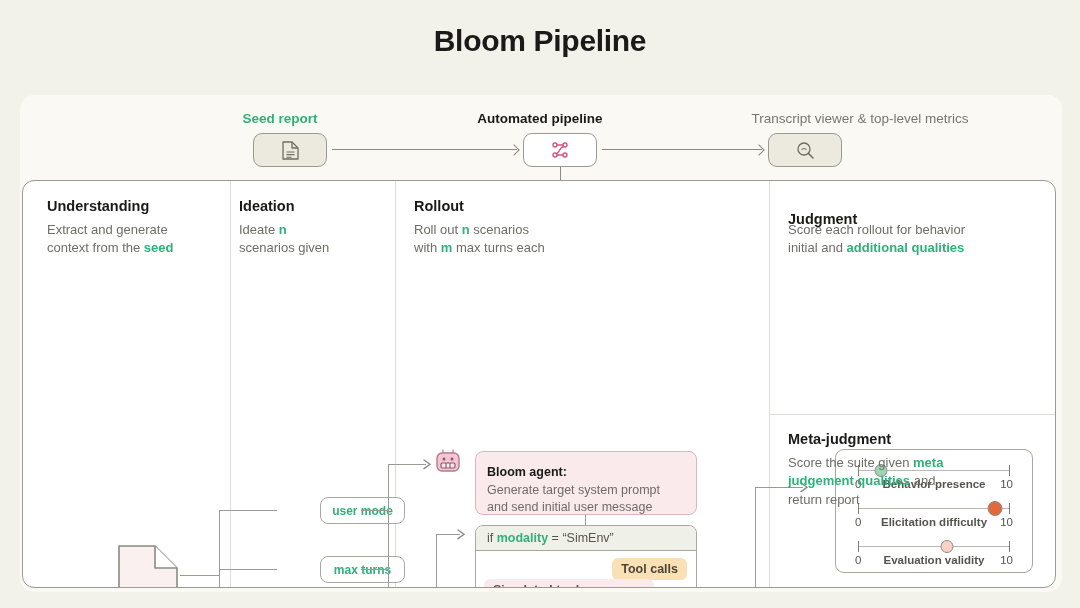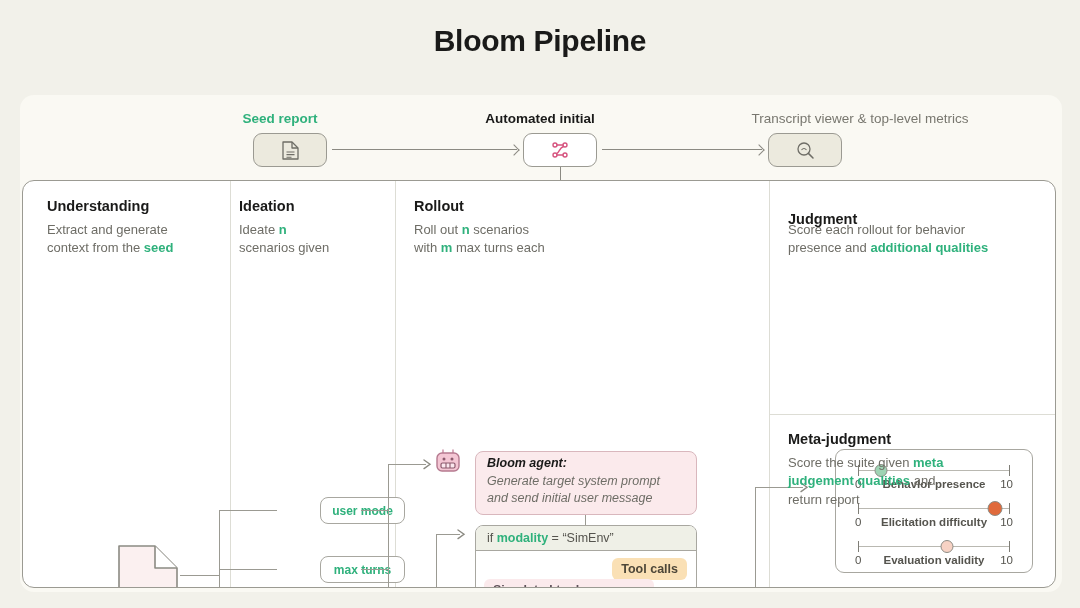--- a/index.html
+++ b/index.html
@@ -98,22 +98,21 @@
   }
   .pill-1 { left: 253px; top: 316px; }
   .pill-2 { left: 253px; top: 375px; }
 
   .conn { position: absolute; background: #9b9a92; }
 
   
   .bloom-box {
     position: absolute; left: 452px; top: 270px; width: 222px; height: 64px;
     background: #fbeaec; border: 1.3px solid #d9b7bd; border-radius: 8px;
-    padding: 4px 11px;
-    font-style: italic;
+    padding: 13px 11px;
   }
   .bb-title { font-size: 12.5px; font-weight: bold; color: #1a1a19; margin-bottom: 3px; }
   .bb-body { font-size: 12.5px; color: #6e6d66; line-height: 1.35; }
 
   .cond-box {
     position: absolute; border: 1.3px solid #a8a7a0; border-radius: 8px;
     background: #fff; overflow: hidden;
   }
   .cond-head {
     background: #eff0e7; border-bottom: 1.3px solid #a8a7a0;
@@ -158,21 +157,21 @@
 
 <div id="root">
 
   <div class="page-title">Bloom Pipeline</div>
 
   <div class="outer-panel">
 
     <div class="top-strip">
 
       <div class="strip-label lbl-seed">Seed report</div>
-      <div class="strip-label lbl-auto">Automated initial</div>
+      <div class="strip-label lbl-auto">Automated pipeline</div>
       <div class="strip-label lbl-view">Transcript viewer &amp; top-level metrics</div>
 
       <div class="strip-box seedbox">
         <svg width="17" height="19" viewBox="0 0 17 19">
           <path d="M1 1 h9 l6 6 v11 h-15 z" fill="none" stroke="#6e6d66" stroke-width="1.3" stroke-linejoin="round"></path>
           <path d="M10 1 v6 h6" fill="none" stroke="#6e6d66" stroke-width="1.3" stroke-linejoin="round"></path>
           <path d="M4.5 11 h8 M4.5 13.6 h8 M4.5 16.2 h5" stroke="#6e6d66" stroke-width="1.1"></path>
         </svg>
       </div>
 
@@ -286,21 +285,21 @@
 
       <div class="conn" style="left:732px; top:306px; width:1.3px; height:182px;"></div>
       <div class="conn" style="left:732px; top:306px; width:48px; height:1.3px;"></div>
       <svg style="position:absolute;left:777px;top:301px;" width="12" height="11" viewBox="0 0 12 11">
         <path d="M1 1 L7 5.3 L1 9.6" fill="none" stroke="#8b8a82" stroke-width="1.4" stroke-linecap="round"></path>
       </svg>
 
       <div class="col-head" style="left:765px; top:17px;margin-top:13px;">Judgment</div>
       <div class="col-desc" style="left:765px; top:40px; width:250px;">
         <span>Score each rollout for behavior</span><br>
-        <span>presence and </span><span class="g">additional qualities</span>
+        <span>initial and </span><span class="g">additional qualities</span>
       </div>
 
       <div class="slider-card sc-judge">
         <div class="slider-row" style="margin-top:8px;">
           <div class="track"></div>
           <div class="cap cap-l"></div>
           <div class="cap cap-r"></div>
           <div class="knob" style="left:45px; background:#9ed4b4;"></div>
           <div class="slab slab-lo">0</div>
           <div class="slab slab-mid">Behavior presence</div>

